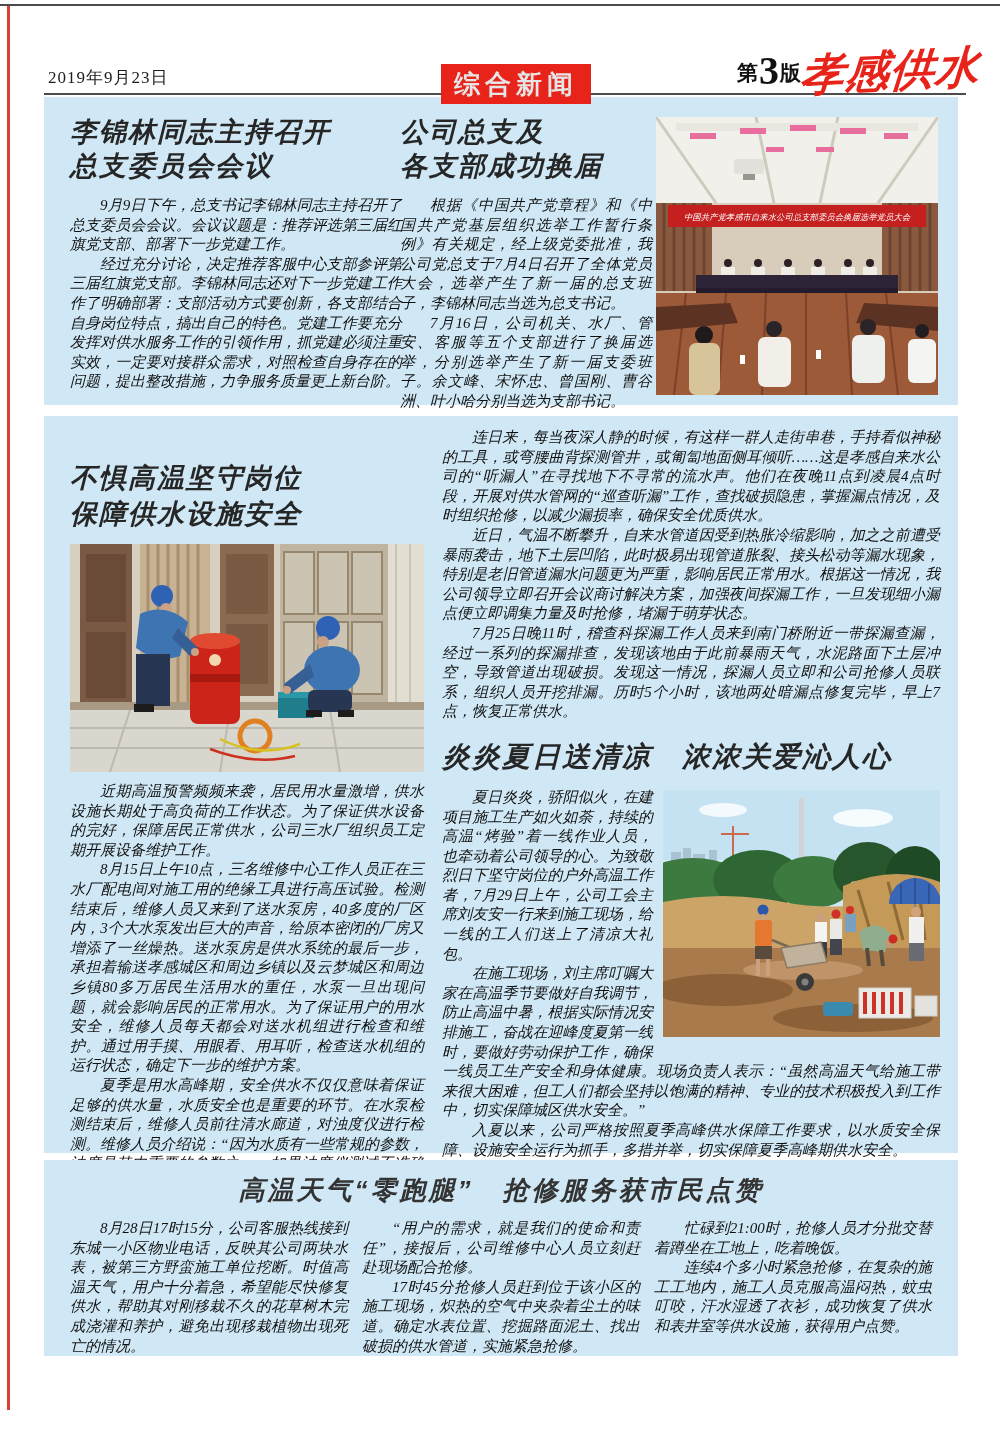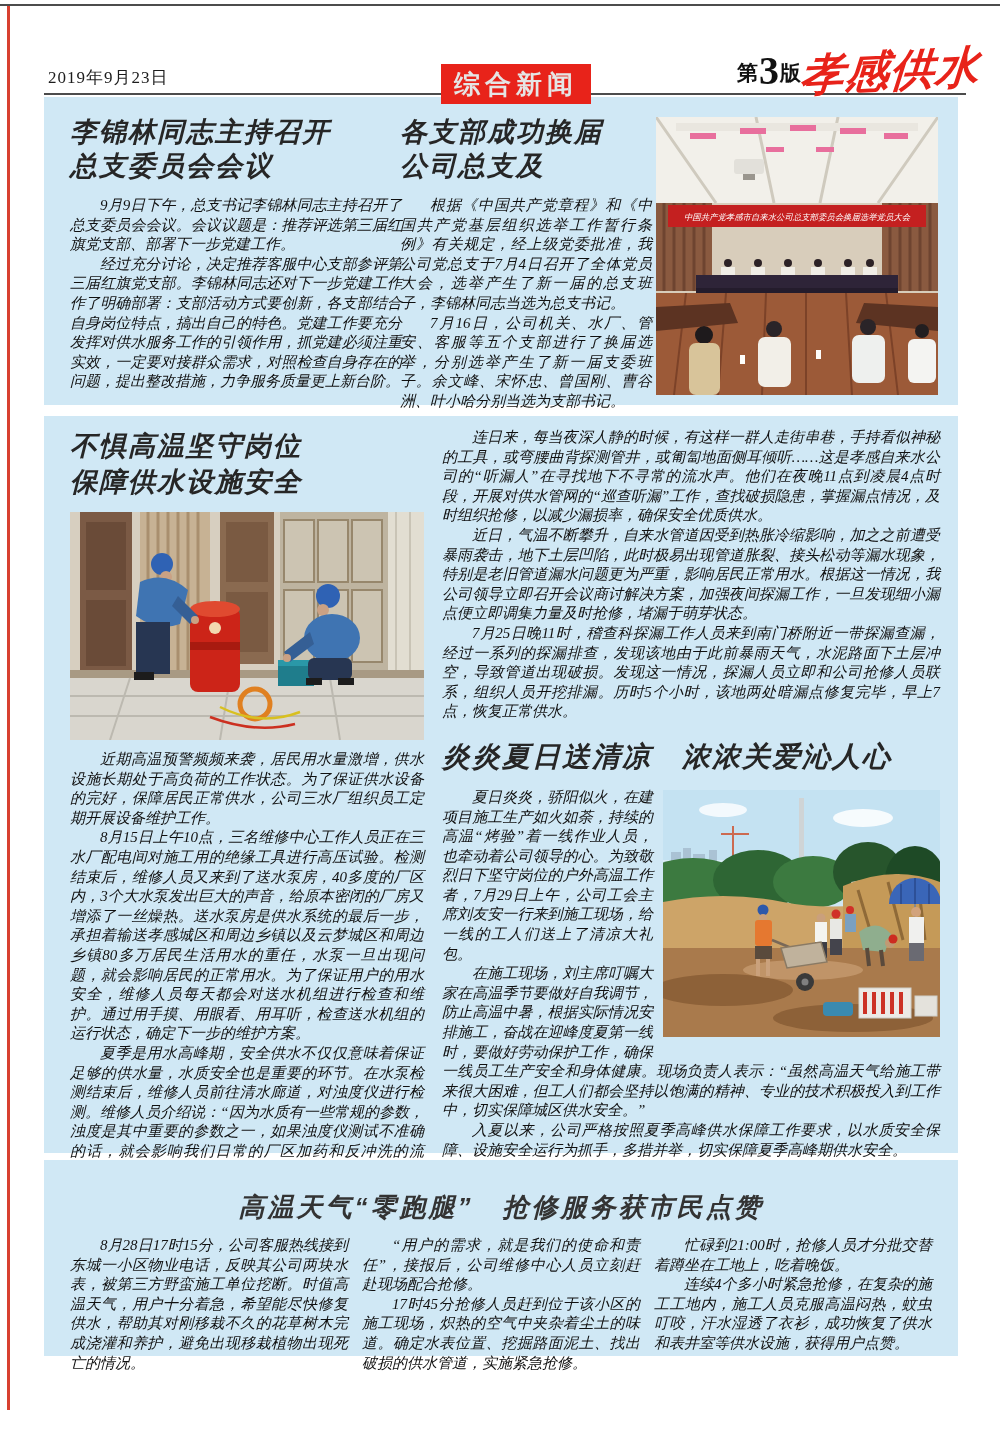--- a/index.html
+++ b/index.html
@@ -28,30 +28,30 @@
   .t-line{display:block;}
   .body p{font-size:15px;line-height:19.6px;text-align:justify;margin:0;text-indent:2em;color:#101010;}
 
   .a1{position:absolute;left:26px;top:18px;width:332px;}
   .a2{position:absolute;left:356px;top:18px;width:252px;}
   .a1 h2,.a2 h2{font-size:27px;line-height:34px;letter-spacing:2px;margin-bottom:13px;}
   .photo-frame{margin:0;padding:0;display:block;}
   .photo1{position:absolute;left:612px;top:20px;width:282px;height:278px;}
 
   .col-left{position:absolute;left:26px;top:12px;width:354px;}
-  .col-left h2{font-size:27px;line-height:36px;letter-spacing:2px;}
+  .col-left h2{font-size:27px;line-height:36px;letter-spacing:2px;margin-top:32px;}
   .photo2{display:block;width:354px;height:228px;margin:12px 0 10px;}
   .col-right{position:absolute;left:398px;top:12px;width:498px;}
   .a4 h2{font-size:27px;line-height:36px;letter-spacing:1px;margin-bottom:12px;}
   .a4-body{margin-bottom:16px;}
   .a5 h2{font-size:28px;letter-spacing:2px;margin:8px 0 12px;}
   .photo3{float:right;width:277px;height:247px;margin:2px 0 6px 10px;}
   .clearfix::after{content:"";display:block;clear:both;}
 
-  .panel3 h2{font-size:26px;text-align:center;letter-spacing:3px;margin:30px 0 11px;color:#333;}
+  .panel3 h2{font-size:26px;text-align:center;letter-spacing:3px;margin:13px 0 11px;color:#333;}
   .cols{display:flex;gap:14px;padding:0 26px;}
   .cols .col{flex:1;}
 
   svg{display:block;width:100%;height:100%;}
 </style>
 </head>
 <body>
 
 <div class="page">
   <div class="top-rule"></div>
@@ -76,22 +76,22 @@
         <span class="t-line">总支委员会会议</span>
       </h2>
       <div class="body">
         <p>9月9日下午，总支书记李锦林同志主持召开了总支委员会会议。会议议题是：推荐评选第三届红旗党支部、部署下一步党建工作。</p>
         <p>经过充分讨论，决定推荐客服中心支部参评第三届红旗党支部。李锦林同志还对下一步党建工作作了明确部署：支部活动方式要创新，各支部结合自身岗位特点，搞出自己的特色。党建工作要充分发挥对供水服务工作的引领作用，抓党建必须注重实效，一定要对接群众需求，对照检查自身存在的问题，提出整改措施，力争服务质量更上新台阶。</p>
       </div>
     </article>
 
     <article class="a2">
       <h2>
+        <span class="t-line">公司总支及</span>
         <span class="t-line">各支部成功换届</span>
-        <span class="t-line">公司总支及</span>
       </h2>
       <div class="body">
         <p>根据《中国共产党章程》和《中国共产党基层组织选举工作暂行条例》有关规定，经上级党委批准，我公司党总支于7月4日召开了全体党员大会，选举产生了新一届的总支班子，李锦林同志当选为总支书记。</p>
         <p>7月16日，公司机关、水厂、管安、客服等五个支部进行了换届选举，分别选举产生了新一届支委班子。余文峰、宋怀忠、曾国刚、曹谷洲、叶小哈分别当选为支部书记。</p>
       </div>
     </article>
 
     <figure class="photo-frame photo1">
       <svg viewBox="0 0 282 278" preserveAspectRatio="none">
         <rect width="282" height="278" fill="#d8cdbb"></rect>

